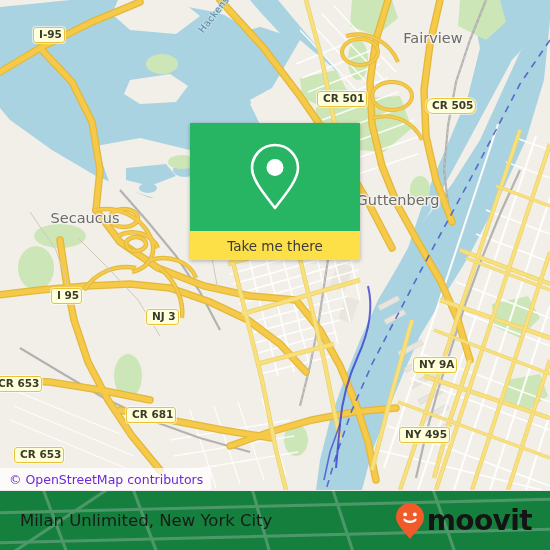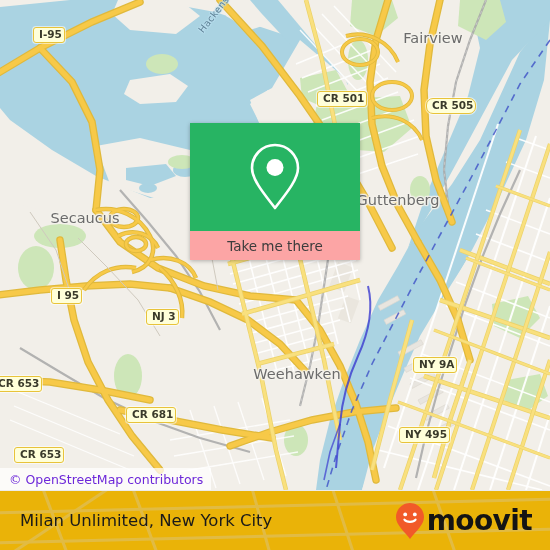--- a/index.html
+++ b/index.html
@@ -82,21 +82,21 @@
   }
   #card-image {
     height: 108px;
     background: #27b463;
     display: flex;
     align-items: center;
     justify-content: center;
   }
   #take-me-there {
     height: 29px;
-    background: #fca5a5;
+    background: #fde047;
     display: flex;
     align-items: center;
     justify-content: center;
     color: #3c3c3c;
     font-size: 13.5px;
     font-family: "DejaVu Sans", sans-serif;
     cursor: pointer;
   }
 
   
@@ -111,21 +111,21 @@
     color: #6d28d9;
     font-size: 12.5px;
     font-family: "DejaVu Sans", sans-serif;
   }
 
   
   #footer {
     position: absolute;
     left: 0; top: 490px;
     width: 550px; height: 60px;
-    background: #eab308;
+    background: #15803d;
     display: flex;
     align-items: center;
     justify-content: space-between;
     padding: 0 18px 0 20px;
     box-sizing: border-box;
     border-top: 1px solid #ececec;
     overflow: hidden;
   }
   #footer-bg {
     position: absolute;
@@ -467,21 +467,20 @@
           <path d="M 78,238 L 108,268 L 138,300 L 160,336"></path>
           <path d="M 30,212 L 56,250 L 70,292"></path>
           <path d="M 196,208 L 210,248 L 218,290"></path>
         </g>
       </g>
     </svg>
 
     <div class="map-label place-lg" style="left:396px;top:5px;width:74px;">Fairview</div>
     <div class="map-label place-lg" style="left:47px;top:185px;width:76px;">Secaucus</div>
     <div class="map-label place-lg" style="left:352px;top:167px;width:92px;">Guttenberg</div>
-    <div class="map-label place-lg" style="left:252px;top:341px;width:90px;">Weehawken</div>
 
     <div class="river-label" style="left:196px;top:28px;transform:rotate(-52deg);transform-origin:left top;">Hackensack River</div>
 
     <div class="shield" style="left:33px;top:27px;">I-95</div>
     <div class="shield" style="left:317px;top:91px;">CR 501</div>
     <div class="shield" style="left:426px;top:98px;border-radius:7px;">CR 505</div>
     <div class="shield" style="left:51px;top:288px;">I 95</div>
     <div class="shield" style="left:146px;top:309px;">NJ 3</div>
     <div class="shield" style="left:413px;top:357px;">NY 9A</div>
     <div class="shield" style="left:-8px;top:376px;">CR 653</div>

